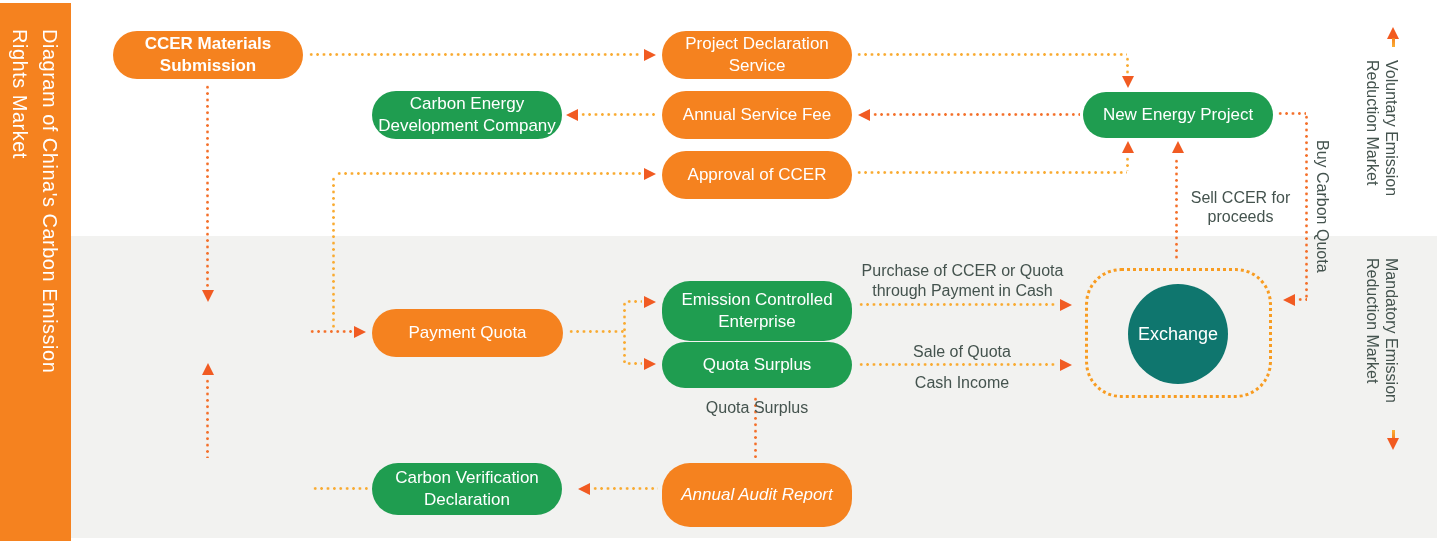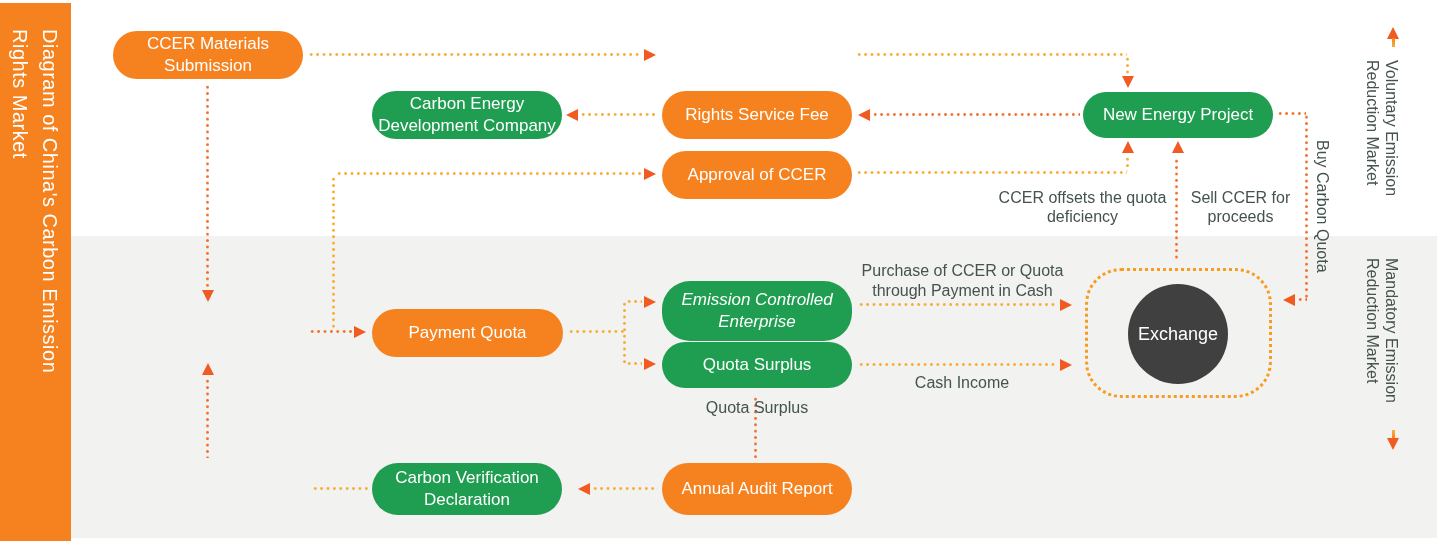--- a/index.html
+++ b/index.html
@@ -28,21 +28,21 @@
   .al{border-top:6px solid transparent;border-bottom:6px solid transparent;border-right:12px solid #f15b22;}
   .au{border-left:6px solid transparent;border-right:6px solid transparent;border-bottom:12px solid #f15b22;}
   .ad{border-left:6px solid transparent;border-right:6px solid transparent;border-top:12px solid #f15b22;}
   
   .note{position:absolute;color:#44534e;font-size:16px;line-height:19px;text-align:center;}
   .vnote{position:absolute;writing-mode:vertical-rl;color:#44534e;font-size:16px;line-height:19px;}
   
   #exchange-frame{position:absolute;left:1085px;top:268px;width:187px;height:130px;
     border:3px dotted #f89c21;border-radius:36px;box-sizing:border-box;}
   #exchange-circle{position:absolute;left:1128px;top:284px;width:100px;height:100px;border-radius:50%;
-    background:#404040;display:flex;align-items:center;justify-content:center;color:#fff;font-size:18px;}
+    background:#0f766e;display:flex;align-items:center;justify-content:center;color:#fff;font-size:18px;}
   
   .stem{position:absolute;width:3px;background:linear-gradient(#f5801f,#fbb034);}
 </style>
 </head>
 <body>
 
 <div id="stage">
 
   <div id="gray-section"></div>
 
@@ -102,45 +102,46 @@
   <div class="au" style="left:1122px;top:141px;"></div>
 
   <div class="dv o" style="left:1175px;top:158px;height:104px;"></div>
   <div class="au" style="left:1172px;top:141px;"></div>
 
   <div class="dh o" style="left:1277px;top:112px;width:29px;"></div>
   <div class="dv o" style="left:1305px;top:114px;height:184px;"></div>
   <div class="dh o" style="left:1297px;top:298px;width:10px;"></div>
   <div class="al" style="left:1283px;top:294px;"></div>
 
-  <div class="pill orange pre" style="left:113px;top:31px;width:190px;height:48px;">CCER Materials
+  <div class="pill orange pre" style="left:113px;top:31px;width:190px;height:48px;font-weight:bold;">CCER Materials
 Submission</div>
+  <div class="pill orange pre" style="left:662px;top:31px;width:190px;height:48px;">Project Declaration
+Service</div>
   <div class="pill green pre" style="left:372px;top:91px;width:190px;height:48px;">Carbon Energy
 Development Company</div>
-  <div class="pill orange pre" style="left:662px;top:91px;width:190px;height:48px;">Rights Service Fee</div>
+  <div class="pill orange pre" style="left:662px;top:91px;width:190px;height:48px;">Annual Service Fee</div>
   <div class="pill orange pre" style="left:662px;top:151px;width:190px;height:48px;">Approval of CCER</div>
   <div class="pill green pre" style="left:1083px;top:92px;width:190px;height:46px;">New Energy Project</div>
 
   <div class="pill orange pre" style="left:372px;top:309px;width:191px;height:48px;">Payment Quota</div>
-  <div class="pill green pre" style="left:662px;top:281px;width:190px;height:60px;font-style:italic;">Emission Controlled
+  <div class="pill green pre" style="left:662px;top:281px;width:190px;height:60px;">Emission Controlled
 Enterprise</div>
   <div class="pill green pre" style="left:662px;top:342px;width:190px;height:46px;">Quota Surplus</div>
 
   <div class="pill green pre" style="left:372px;top:463px;width:190px;height:52px;">Carbon Verification
 Declaration</div>
-  <div class="pill orange pre" style="left:662px;top:463px;width:190px;height:52px;">Annual Audit Report</div>
+  <div class="pill orange pre" style="left:662px;top:463px;width:190px;height:64px;font-style:italic;">Annual Audit Report</div>
 
   <div id="exchange-frame"></div>
   <div id="exchange-circle">Exchange</div>
 
   <div class="note pre" style="left:850px;top:261px;width:225px;line-height:20px;">Purchase of CCER or Quota
 through Payment in Cash</div>
+  <div class="note pre" style="left:862px;top:342px;width:200px;">Sale of Quota</div>
   <div class="note pre" style="left:862px;top:373px;width:200px;">Cash Income</div>
-  <div class="note pre" style="left:980px;top:188px;width:205px;">CCER offsets the quota
-deficiency</div>
   <div class="note pre" style="left:1168px;top:188px;width:145px;">Sell CCER for
 proceeds</div>
   <div class="note pre" style="left:657px;top:398px;width:200px;">Quota Surplus</div>
   <div class="vnote" style="left:1313px;top:140px;height:145px;">Buy Carbon Quota</div>
 
   <div class="au" style="left:1387px;top:27px;border-bottom-color:#f25a1f;"></div>
   <div class="stem" style="left:1391.5px;top:38px;height:9px;"></div>
   <div class="vnote pre" style="left:1363px;top:60px;height:160px;">Voluntary Emission
 Reduction Market</div>
 

